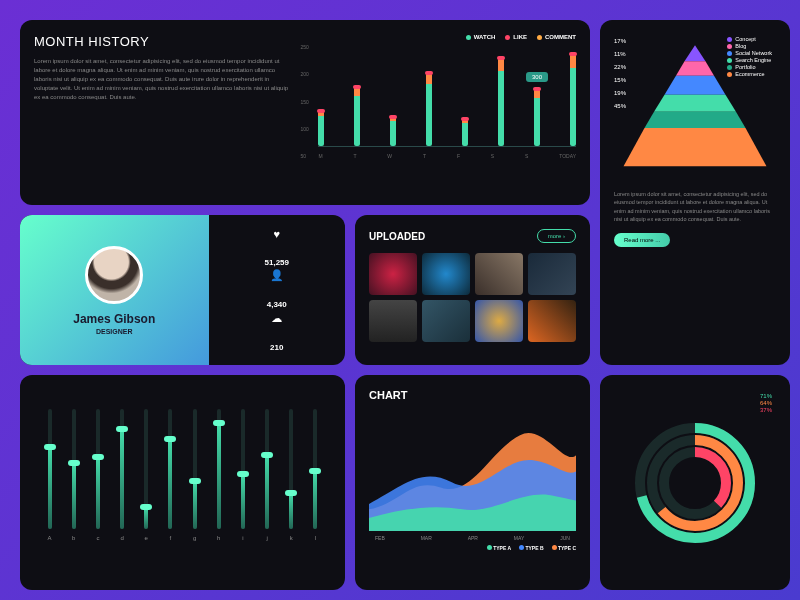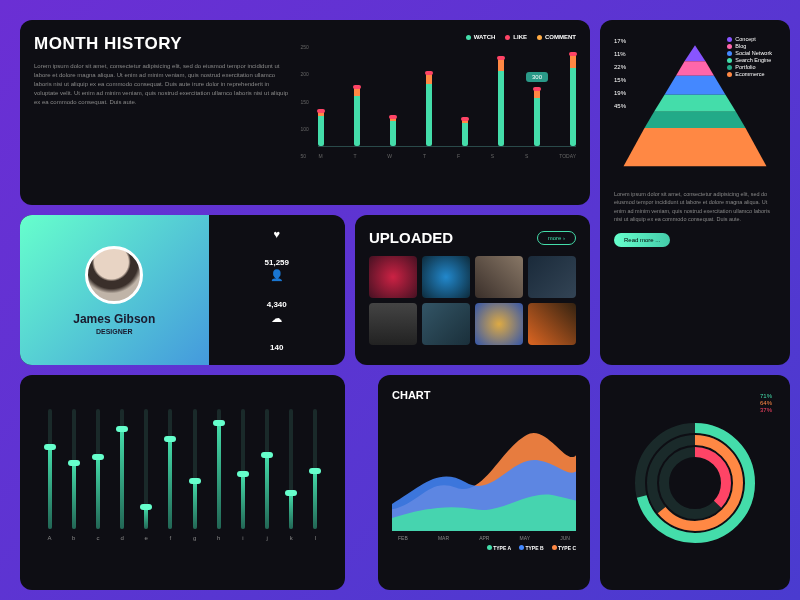--- a/index.html
+++ b/index.html
@@ -3,21 +3,21 @@
 <meta charset="utf-8">
 <style>
 * { margin:0; padding:0; box-sizing:border-box; }
 body { width:800px; height:600px; background:linear-gradient(135deg,#6b2fd4 0%,#4a3bcf 100%); font-family:Arial,sans-serif; color:#fff; overflow:hidden; }
 .grid { display:grid; grid-template-columns:325px 235px 190px; grid-template-rows:185px 150px 215px; gap:10px; padding:20px; }
 .card { background:#0e0e14; border-radius:12px; padding:14px; overflow:hidden; position:relative; }
 
 
 .mh { grid-column:1/3; display:flex; gap:12px; }
 .mh-left { width:48%; }
-.mh-title { font-size:17px; font-weight:700; letter-spacing:0.5px; }
+.mh-title { font-size:13px; font-weight:400; letter-spacing:0.5px; }
 .mh-desc { font-size:6px; color:#888; line-height:1.5; margin-top:8px; }
 .mh-right { width:52%; }
 .mh-legend { display:flex; gap:10px; font-size:6px; justify-content:flex-end; margin-bottom:4px; }
 .mh-legend span { display:flex; align-items:center; gap:3px; }
 .dot { width:5px; height:5px; border-radius:50%; display:inline-block; }
 .mh-chart { position:relative; height:115px; }
 .mh-yaxis { position:absolute; left:0; top:0; height:100%; display:flex; flex-direction:column; justify-content:space-between; font-size:5px; color:#666; }
 .mh-bars { position:absolute; left:18px; right:0; bottom:12px; top:0; display:flex; justify-content:space-between; align-items:flex-end; border-bottom:1px solid #2a4a4a; }
 .mh-bar { width:6px; background:linear-gradient(180deg,#ff8844 0%,#ff8844 15%,#44ddaa 15%,#44ddaa 100%); border-radius:2px; position:relative; }
 .mh-bar::after { content:''; position:absolute; top:-2px; left:-1px; width:8px; height:4px; background:#ff4466; border-radius:2px; }
@@ -42,37 +42,37 @@
 .prof-name { font-size:12px; font-weight:900; color:#1a1a2e; margin-top:8px;text-align:center; }
 .prof-role { font-size:7px; color:#1a1a2e; font-weight:700; margin-top:2px; }
 .prof-right { width:42%; display:flex; flex-direction:column; justify-content:space-around; padding:12px 0; align-items:center; }
 .stat { text-align:center; }
 .stat .ico { font-size:11px; }
 .stat .val { font-size:8px; font-weight:700; margin-top:18px; }
 
 
 .upl { grid-column:2; }
 .upl-head { display:flex; justify-content:space-between; align-items:center; }
-.upl-title { font-size:15px; font-weight:900; }
+.upl-title { font-size:10px; font-weight:900; }
 .more-btn { border:1px solid #44ddaa; color:#44ddaa; font-size:6px; padding:3px 10px; border-radius:10px; cursor:pointer; }
 .thumbs { display:grid; grid-template-columns:repeat(4,1fr); gap:5px; margin-top:10px; }
 .thumb { height:42px; border-radius:4px; }
 
 
 .rev { grid-column:1; }
 .rev-title { font-size:11px; font-weight:900; }
 .rev-bars { display:flex; justify-content:space-between; align-items:flex-end; height:140px; margin-top:12px; padding:0 4px; }
 .rev-col { display:flex; flex-direction:column; align-items:center; width:8%; }
 .rev-track { width:4px; height:120px; background:#1a2a2a; border-radius:2px; position:relative; }
 .rev-fill { position:absolute; bottom:0; width:100%; background:linear-gradient(180deg,#44ddaa,#226655); border-radius:2px; }
 .rev-fill::before { content:''; position:absolute; top:-3px; left:-4px; width:12px; height:6px; background:#66ffcc; border-radius:3px; }
 .rev-lbl { font-size:6px; color:#888; margin-top:6px; }
 
 
-.cht { grid-column:2;margin-left:23px; }
+.cht { grid-column:2; }
 .cht-title { font-size:11px; font-weight:900; }
 .cht-svg { width:100%; height:130px; }
 .cht-xaxis { display:flex; justify-content:space-between; font-size:5px; color:#888; padding:0 6px; }
 .cht-legend { display:flex; gap:8px; font-size:5px; justify-content:flex-end; margin-top:4px; }
 
 
 .don { grid-column:3; grid-row:3; display:flex; align-items:center; justify-content:center; position:relative; }
 .don-labels { position:absolute; top:18px; right:18px; font-size:6px; text-align:right; }
 .don-labels div { margin-bottom:1px; }
 </style>
@@ -175,21 +175,21 @@
       <div class="stat">
           <div class="ico">♥</div>
           <div class="val">51,259</div>
         </div>
       <div class="stat">
           <div class="ico">👤</div>
           <div class="val">4,340</div>
         </div>
       <div class="stat">
           <div class="ico">☁</div>
-          <div class="val">140</div>
+          <div class="val">210</div>
         </div>
     </div>
   </div>
 
   <div class="card upl">
     <div class="upl-head">
       <div class="upl-title">UPLOADED</div>
       <div class="more-btn">more ›</div>
     </div>
     <div class="thumbs">

